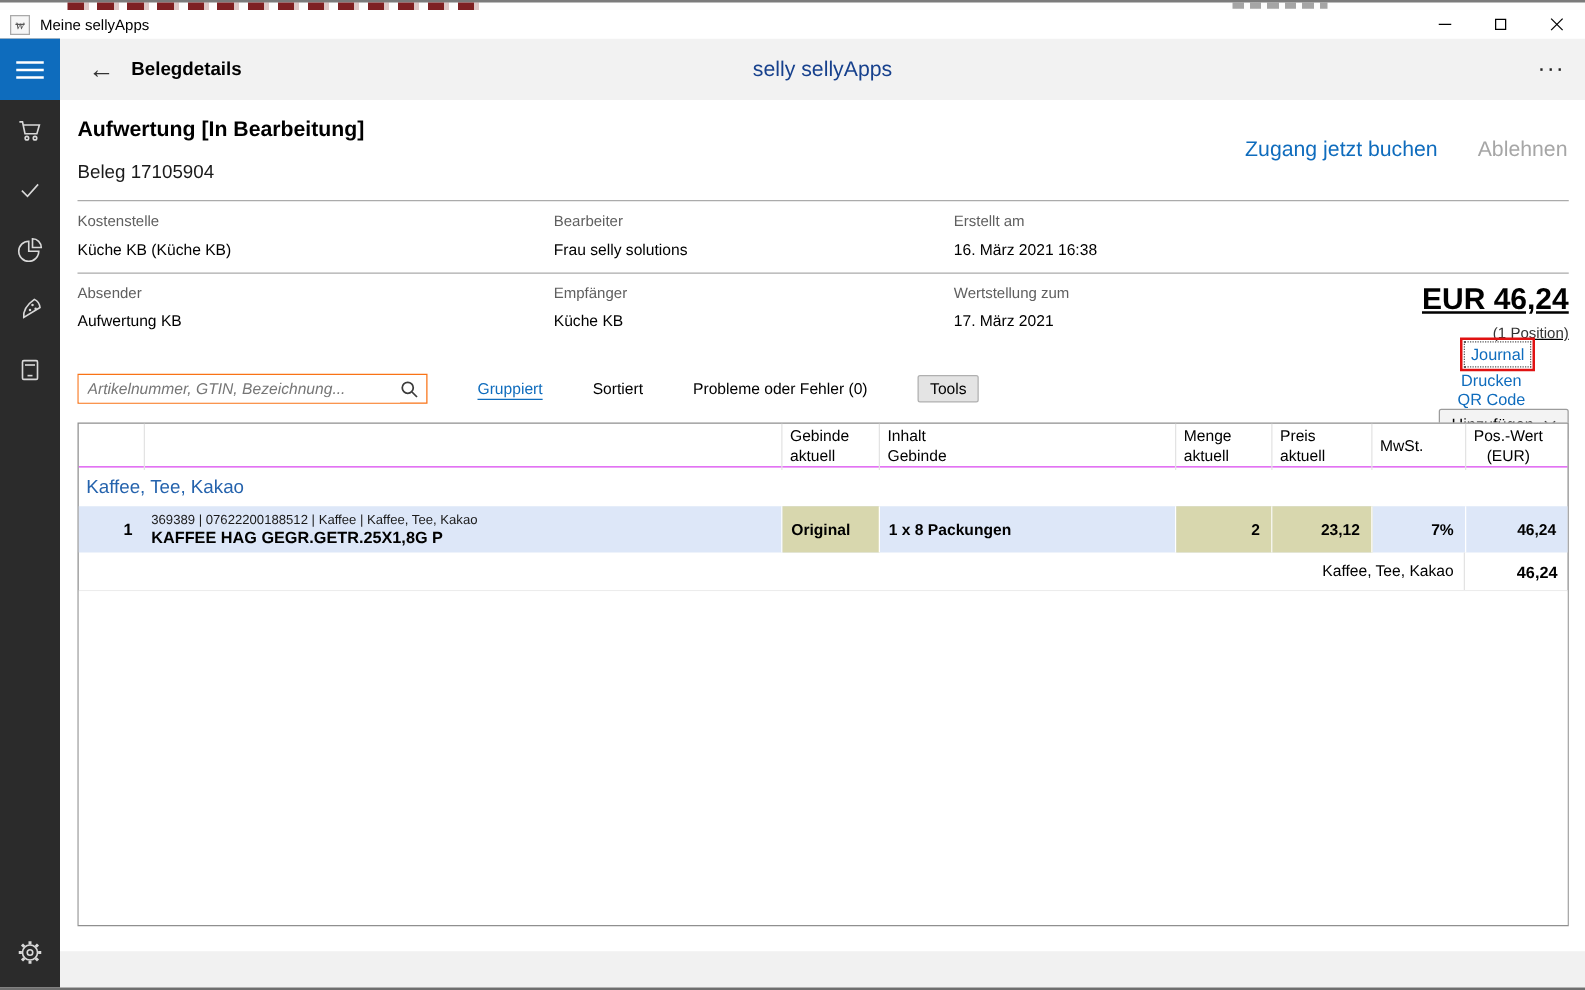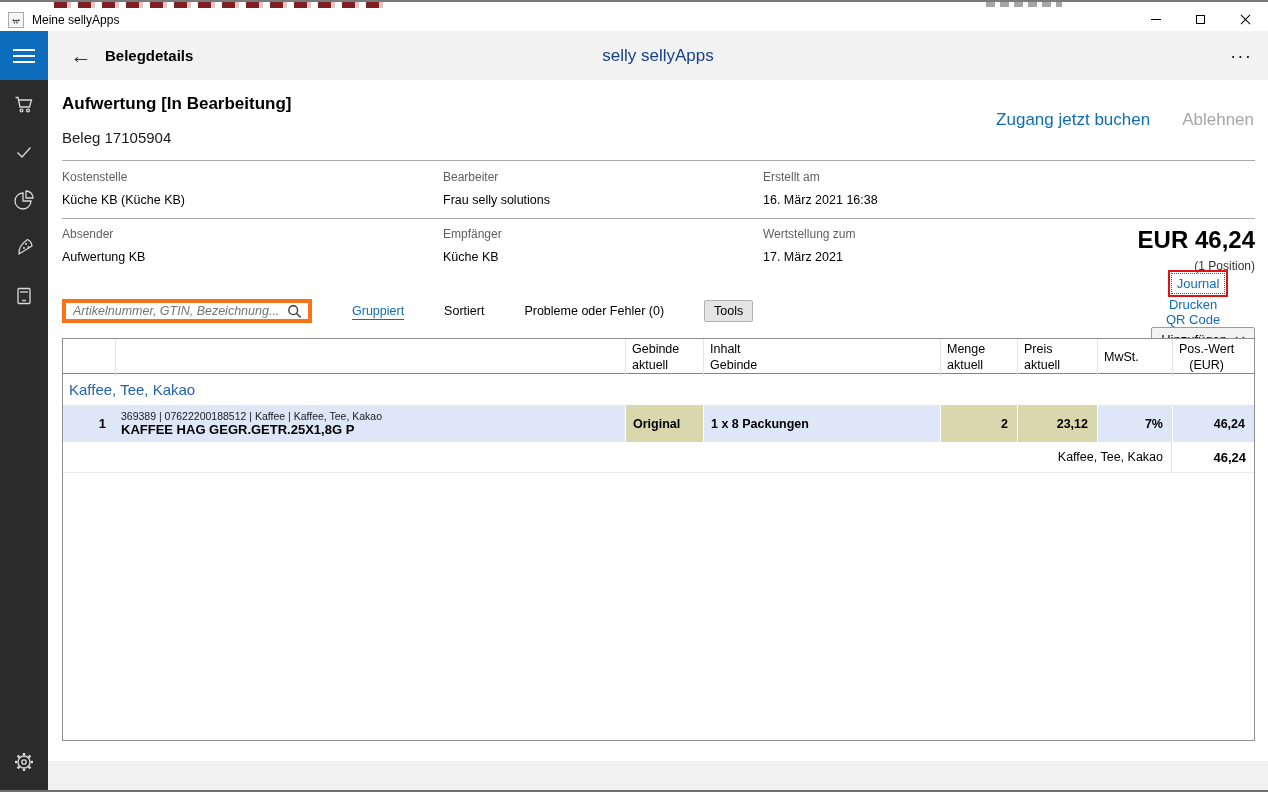--- a/index.html
+++ b/index.html
@@ -54,27 +54,27 @@
   .hdivider { position:absolute; left:14px; right:13px; border-top:1px solid #ababab; }
   .d1 { top:80px; } .d2 { top:138px; }
 
   .meta-row { position:absolute; left:14px; right:13px; height:46px; }
   .m1 { top:90px; } .m2 { top:147px; }
   .meta-field { position:absolute; top:0; }
   .mf0 { left:0; } .mf1 { left:381px; } .mf2 { left:701px; }
   .meta-label { font-size:12px; color:#5f5f5f; }
   .meta-value { margin-top:9px; font-size:12.5px; color:#000; }
 
-  .total-box { position:absolute; right:13px; top:146px; text-align:right; }
+  .total-box { position:absolute; right:13px; top:146px; text-align:right;text-decoration:underline; }
   .total-amount { font-size:24px; font-weight:bold; color:#000; }
   .total-positions { margin-top:5px; font-size:12px; color:#333; }
 
   
   .toolbar { position:absolute; left:14px; right:13px; top:218px; height:26px; display:flex; align-items:center; font-size:12.5px; }
-  .search-wrap { width:250px; height:24px; border:4px solid #f97316; background:#fff; display:flex; align-items:center; }
+  .search-wrap { width:280px; height:24px; border:1px solid #f97316; background:#fff; display:flex; align-items:center; }
   .search-wrap input { flex:1; border:none; outline:none; height:100%; padding:0 4px 0 7px; font-size:12.5px; font-family:"Liberation Sans", sans-serif; }
   .search-wrap input::placeholder { font-style:italic; color:#767676; }
   .search-wrap svg { margin-right:6px; stroke:#3b3b3b; fill:none; stroke-width:1.4; flex:0 0 auto; }
   .tb-link { margin-left:40px; cursor:pointer; color:#000; }
   .tb-link.grouped { color:#0f6cbd; text-decoration:underline; text-underline-offset:4px; }
   .tools-btn { margin-left:40px; background:#e4e4e4; border:1px solid #b0b0b0; border-radius:2px; padding:3px 9px; font-size:12.5px; cursor:pointer; }
   .tb-right { margin-left:auto; display:flex; align-items:center;flex-direction:column; }
   .journal-annotation { border:2px solid #e01212; padding:1px; margin-right:10px; }
   .journal-link { display:inline-block; border:1px dotted #5a5a5a; padding:2px 5px; color:#0f6cbd; font-size:13px; cursor:pointer; }
   .blue-link { color:#0f6cbd; font-size:13px; cursor:pointer; margin-right:20px; }

